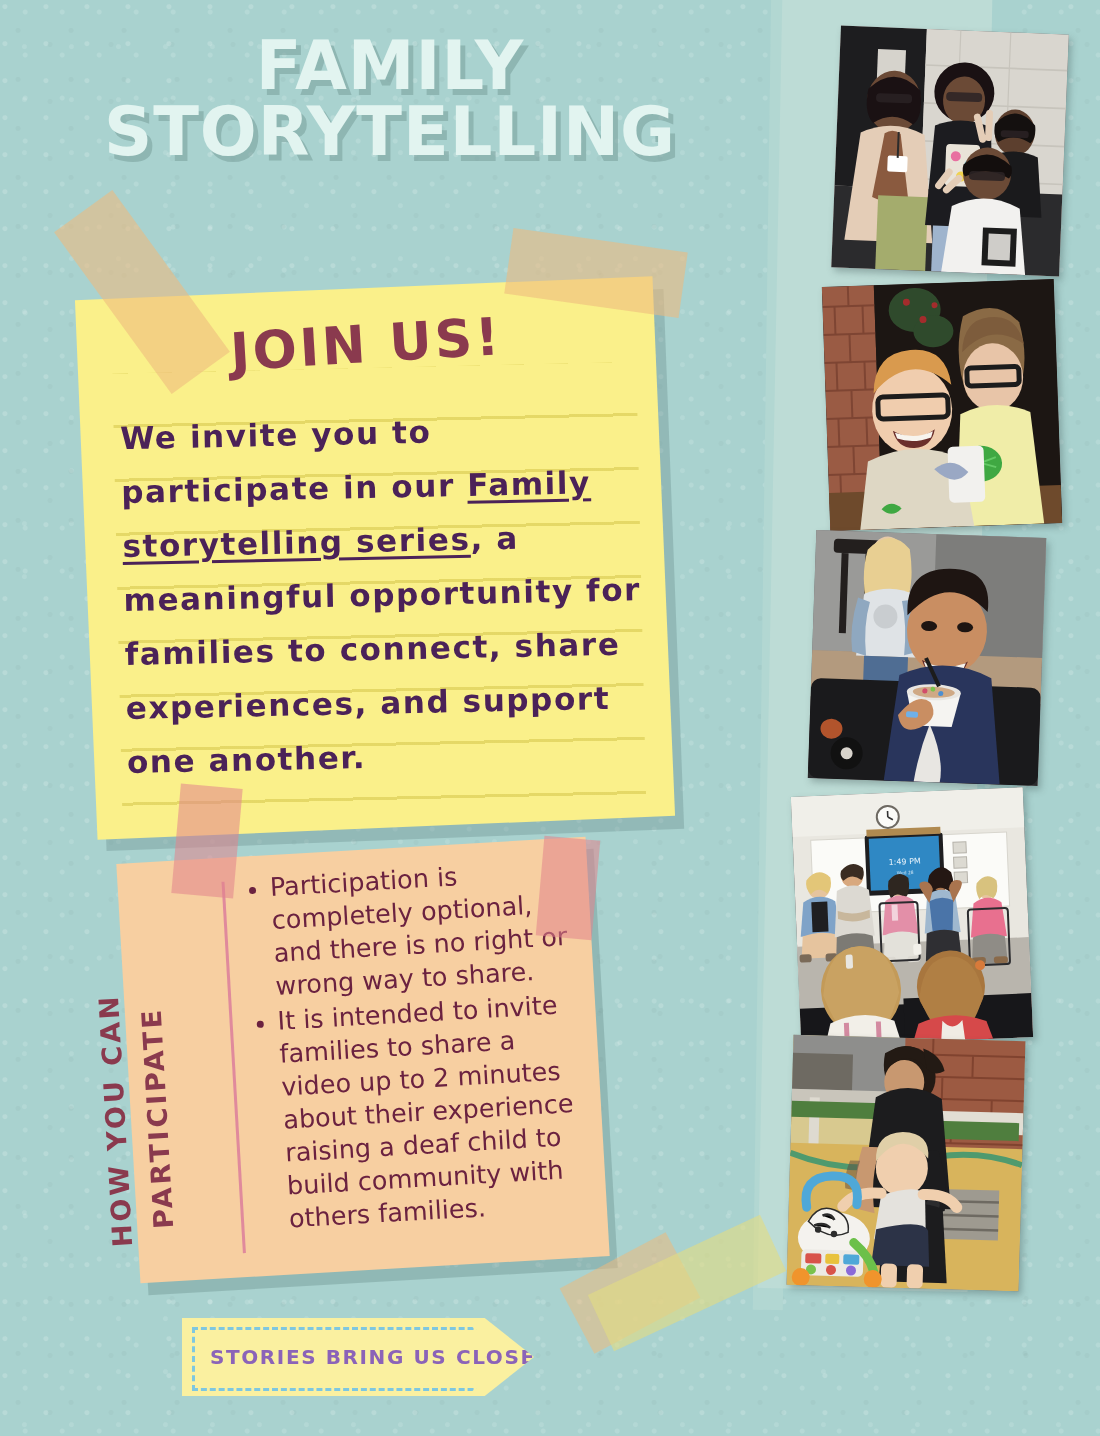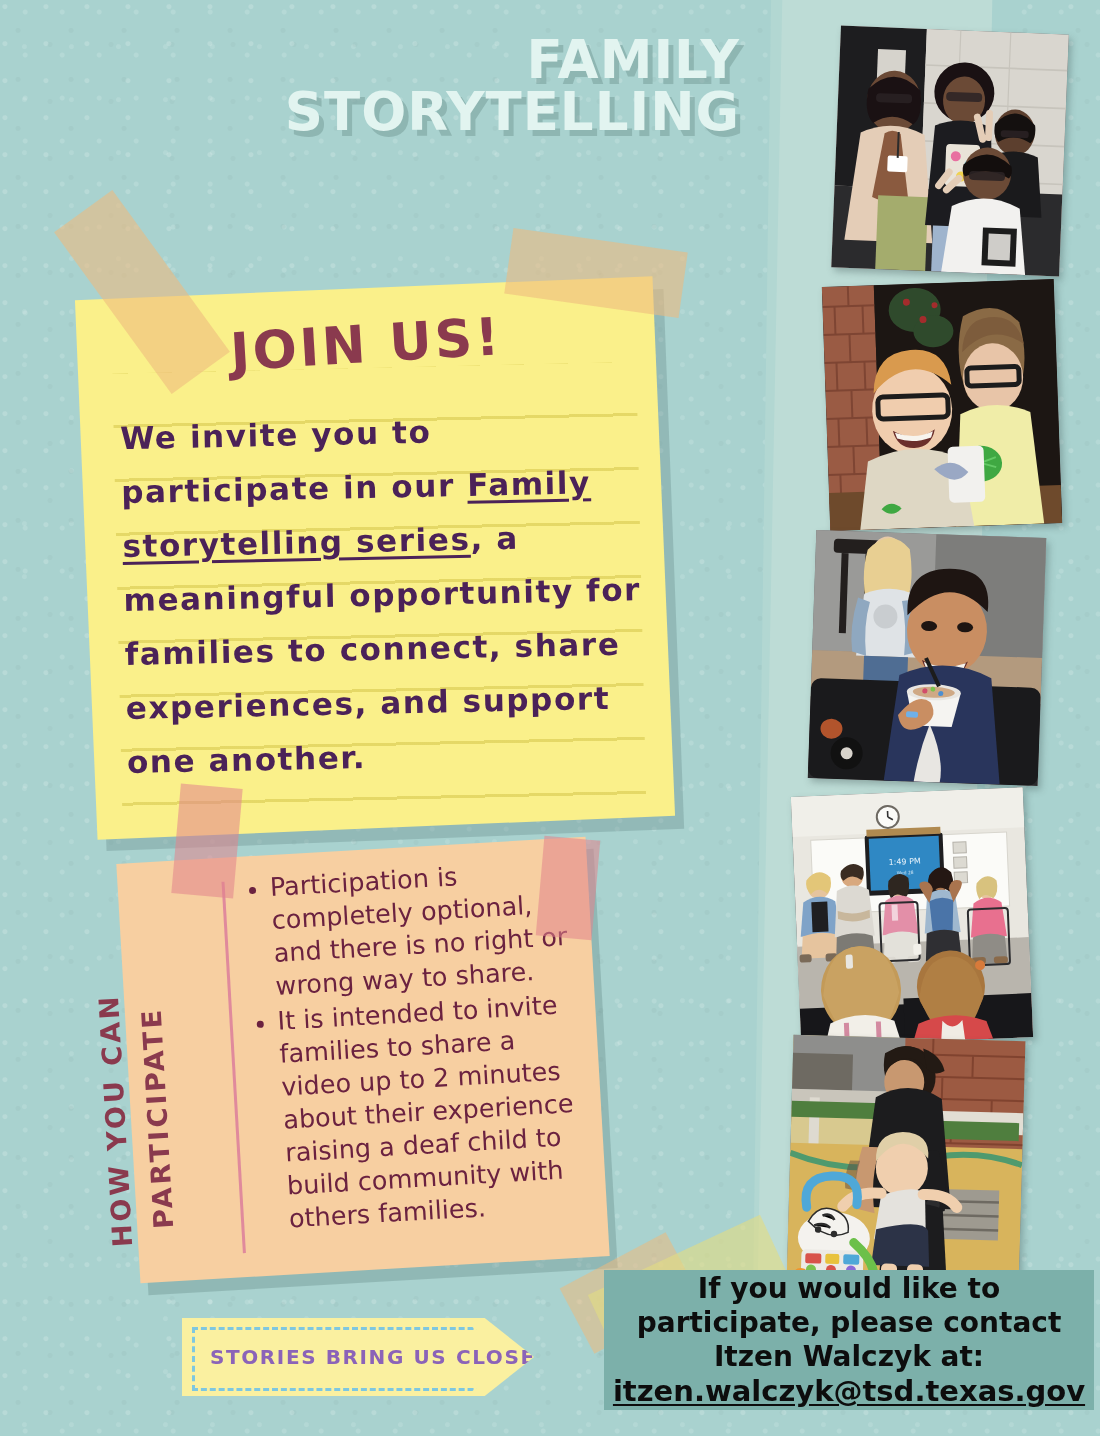--- a/index.html
+++ b/index.html
@@ -57,25 +57,25 @@
     transform: rotate(0.8deg);
     z-index: 2;
   }
 
   
   .title {
     position: absolute;
     left: 40px;
     top: 34px;
     width: 700px;
-    text-align: right;
+    text-align: center;
     z-index: 6;
     font-family: "DejaVu Sans", sans-serif;
     font-weight: bold;
-    font-size: 53px;
+    font-size: 67px;
     line-height: 0.98;
     letter-spacing: 1px;
     color: #e2f4f0;
     text-shadow: 5px 6px 0 rgba(120,158,155,.55);
     text-transform: uppercase;
   }
   .title .ln { display: block; white-space: nowrap; }
 
   
   .tape {
@@ -583,25 +583,19 @@
       <circle cx="64" cy="234" r="5" fill="#8a6ad8"></circle>
       <path d="M66 206 q22 18 22 38" stroke="#6cc04a" stroke-width="9" fill="none" stroke-linecap="round"></path>
       <circle cx="14" cy="242" r="9" fill="#f0942c"></circle>
       <circle cx="86" cy="242" r="9" fill="#f0942c"></circle>
     </svg>
   </div>
 
   <div class="tape tape-f"></div>
   <div class="tape tape-yell tape-e"></div>
 
-  <div class="contact">
-    <span>If you would like to</span>
-    <span>participate, please contact</span>
-    <span>Itzen Walczyk at:</span>
-    <span class="email">itzen.walczyk@tsd.texas.gov</span>
-  </div>
 
   <div class="banner">
     <div class="banner-dash"></div>
     <span class="banner-text">Stories bring us closer</span>
   </div>
 
 </div>
 
 </body></html>

